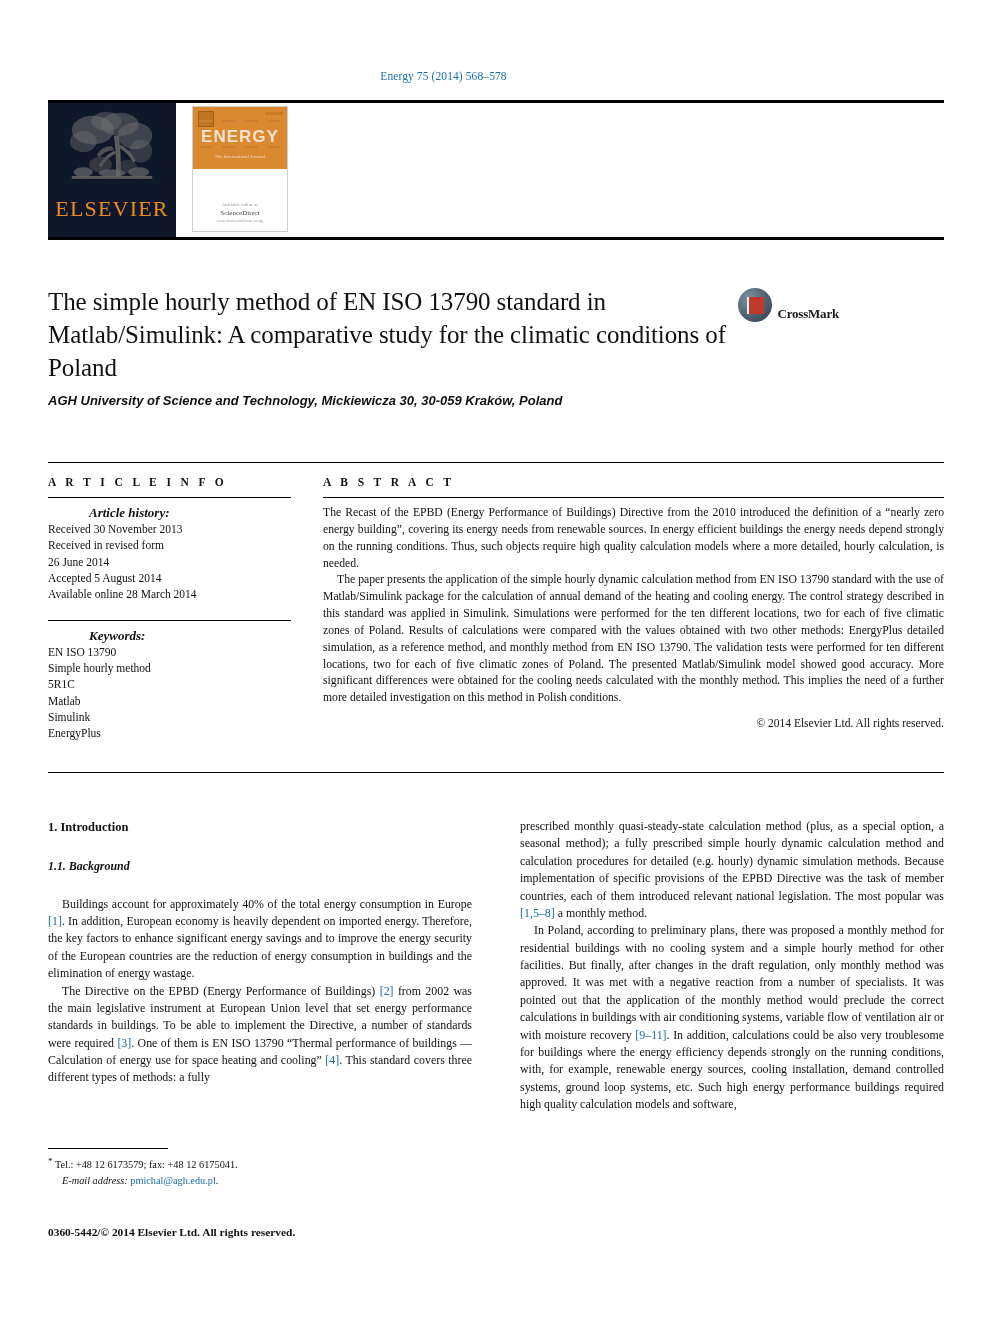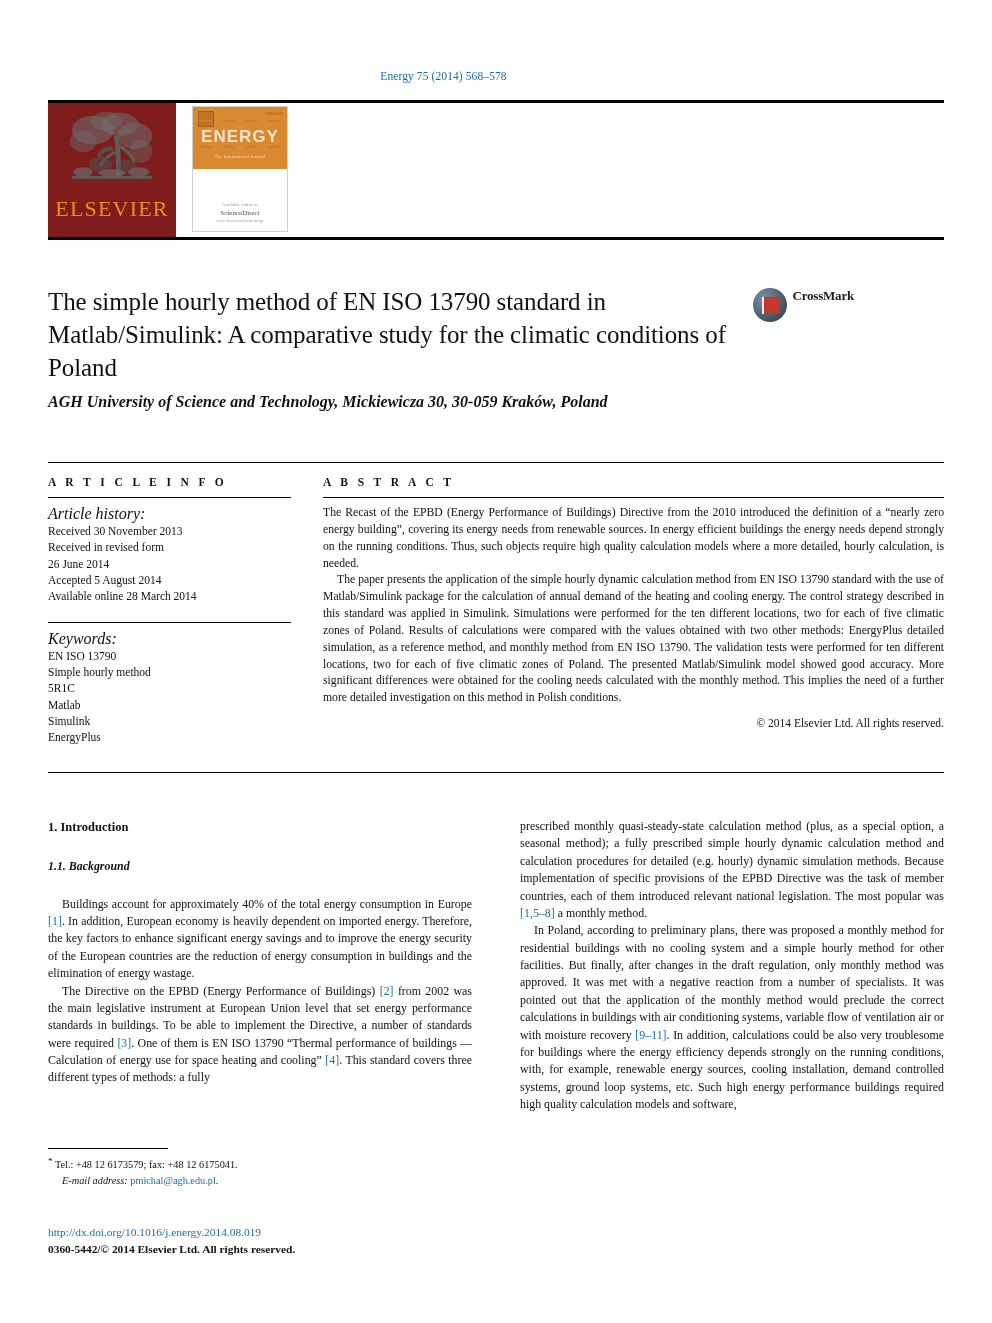--- a/index.html
+++ b/index.html
@@ -41,21 +41,21 @@
     width: 896px;
     border-top: 3px solid #000;
     display: flex;
     align-items: stretch;
     height: 137px;
   }
   .elsevier-block {
     width: 128px;
     flex: 0 0 128px;
     position: relative;
-    background: #7f1d1d;
+    background: #0f172a;
     display: flex;
     flex-direction: column;
     align-items: center;
     justify-content: flex-start;
     padding-top: 6px;
     box-sizing: border-box;
   }
   .elsevier-tree {
     width: 96px;
     height: 88px;
@@ -241,35 +241,35 @@
     font-family: "Liberation Serif", serif;
     font-size: 18px;
     margin-top: 20px;
     color: #111;
   }
   .author-line sup {
     color: #1b6ea5;
     font-size: 12px;
   }
   .affiliation {
-    font-family: Liberation Serif, serif;
+    font-family: Liberation Sans, sans-serif;
     font-style: italic;
-    font-size: 16px;
+    font-size: 13px;
     margin-top: 9px;
     color: #111;
     font-weight: bold;
   }
 
   
   .crossmark {
     position: absolute;
-    right: 33px;
+    right: 48px;
     top: 288px;
     display: flex;
-    align-items: flex-start;
+    align-items: flex-end;
     gap: 5px;
   }
   .crossmark-icon {
     width: 34px;
     height: 34px;
     border-radius: 50%;
     background: radial-gradient(circle at 32% 30%, #7c8fa3 0%, #4a5b6b 60%, #2e3a45 100%);
     display: flex;
     align-items: center;
     justify-content: center;
@@ -324,23 +324,24 @@
     color: #111;
   }
   .hr-thin {
     border-top: 1px solid #000;
     margin-top: 9px;
     margin-bottom: 7px;
   }
   .info-label {
     font-family: "Liberation Serif", serif;
     font-style: italic;
-    font-weight: normal;
-    font-size: 16px;
-    color: #111;
+    font-weight: bold;
+    font-size: 13px;
+    color: #111;
+    margin-left: 41px;
   }
   .info-list {
     font-family: "Liberation Serif", serif;
     font-size: 11.5px;
     line-height: 1.42;
     color: #111;
   }
   .keywords-wrap {
     margin-top: 17px;
   }
@@ -604,17 +605,16 @@
     <div class="footnote-rule"></div>
     <div class="footnote-text">
       <span class="star">*</span>
       <span>Tel.: +48 12 6173579; fax: +48 12 6175041.</span><br>
       <span style="display:inline-block;width:14px"></span><span class="em-label">E-mail address:</span>
       <span class="mail-link">pmichal@agh.edu.pl</span>.
     </div>
   </div>
 
   <div class="footer-doi">
-    <div class="doi">http://dx.doi.org/10.1016/j.energy.2014.08.019</div>
     <div class="issn">0360-5442/© 2014 Elsevier Ltd. All rights reserved.</div>
   </div>
 
 </div>
 
 </body></html>

